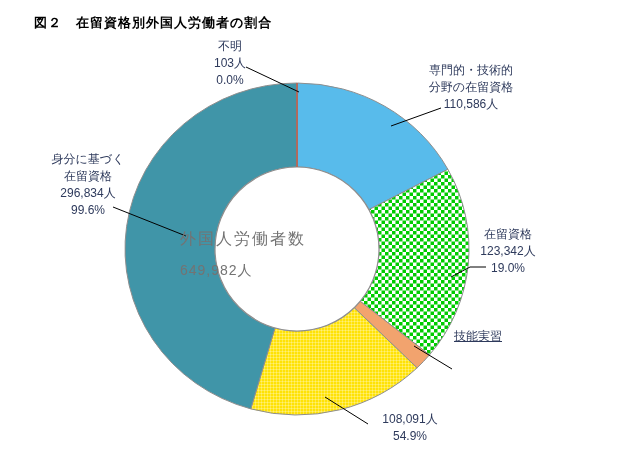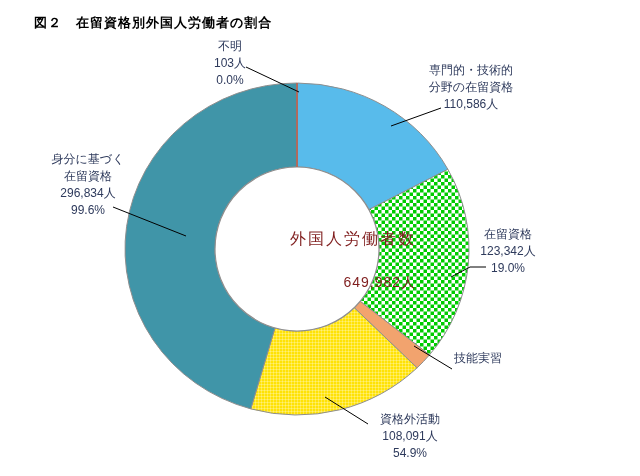--- a/index.html
+++ b/index.html
@@ -6,24 +6,24 @@
   .stage{
     position:relative;width:640px;height:476px;background:#ffffff;overflow:hidden;
     font-family:"Liberation Sans","DejaVu Sans",sans-serif;
   }
   .chart-title{
     position:absolute;left:34px;top:14px;width:600px;text-align:left;
     font-size:13px;font-weight:bold;color:#000;letter-spacing:1px;
   }
   svg{position:absolute;left:0;top:0;}
   .center-label{
-    position:absolute;left:180px;top:229px;width:236px;text-align:right;color:#7f1d1d;
+    position:absolute;left:180px;top:229px;width:236px;text-align:left;color:#737373;
   }
   .center-label .l1{font-size:16px;letter-spacing:2px;}
-  .center-label .l2{font-size:14px;margin-top:24px;letter-spacing:1px;}
+  .center-label .l2{font-size:14px;margin-top:12px;letter-spacing:1px;}
   .slice-label{
     position:absolute;text-align:center;font-size:12px;line-height:17px;color:#2E3A5C;
   }
 </style>
 </head>
 <body>
 
 <div class="stage">
 
   <div class="chart-title">図２　在留資格別外国人労働者の割合</div>
@@ -77,25 +77,24 @@
       <div class="slice-label" style="left: 401px; top: 62px; width: 140px;">
         <div>専門的・技術的</div>
         <div>分野の在留資格</div>
         <div>110,586人</div>
       </div>
       <div class="slice-label" style="left: 448px; top: 226px; width: 120px;">
         <div>在留資格</div>
         <div>123,342人</div>
         <div>19.0%</div>
       </div>
-      <div class="slice-label" style="left: 418px; top: 350px; width: 120px;">
+      <div class="slice-label" style="left: 418px; top: 328px; width: 120px; text-decoration: underline;">
         <div>技能実習</div>
       </div>
       <div class="slice-label" style="left: 350px; top: 411px; width: 120px;">
-        <div>資格外活動</div>
         <div>108,091人</div>
         <div>54.9%</div>
       </div>
       <div class="slice-label" style="left: 28px; top: 151px; width: 120px;">
         <div>身分に基づく</div>
         <div>在留資格</div>
         <div>296,834人</div>
         <div>99.6%</div>
       </div>
     </div>

